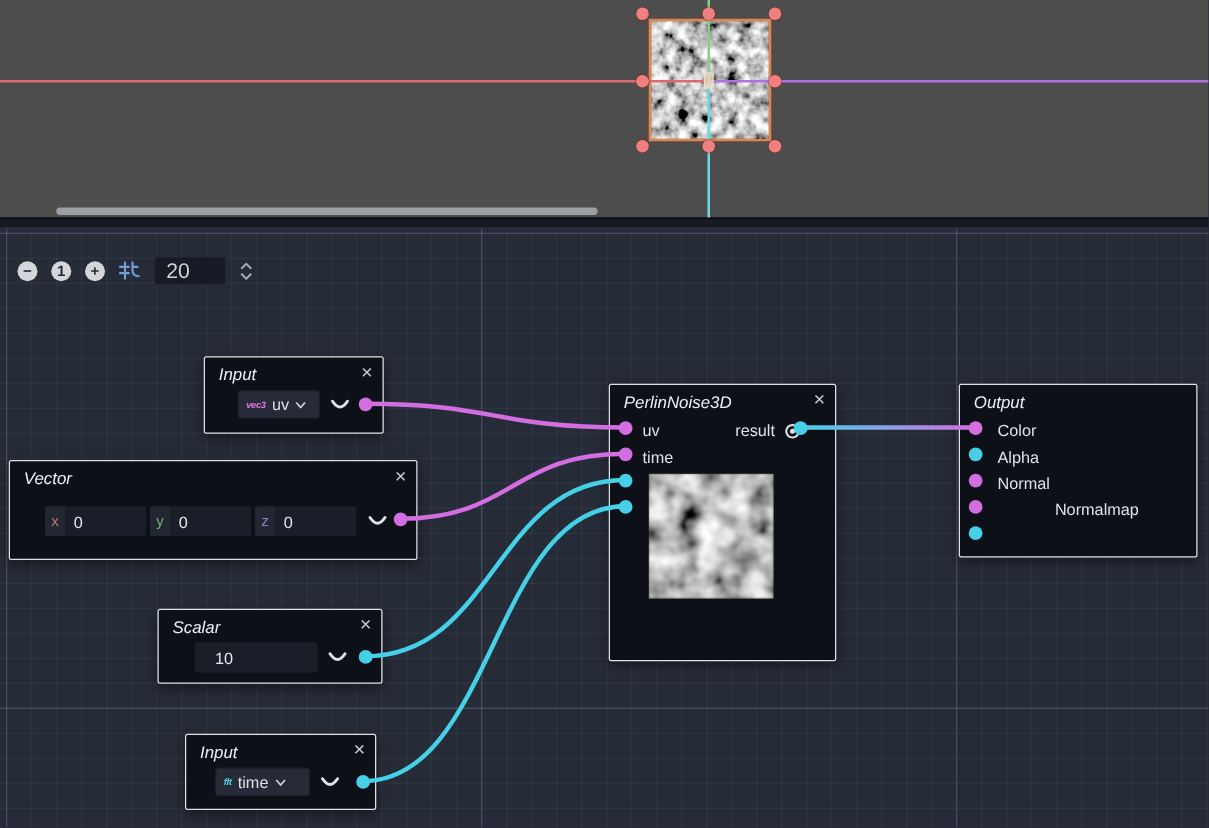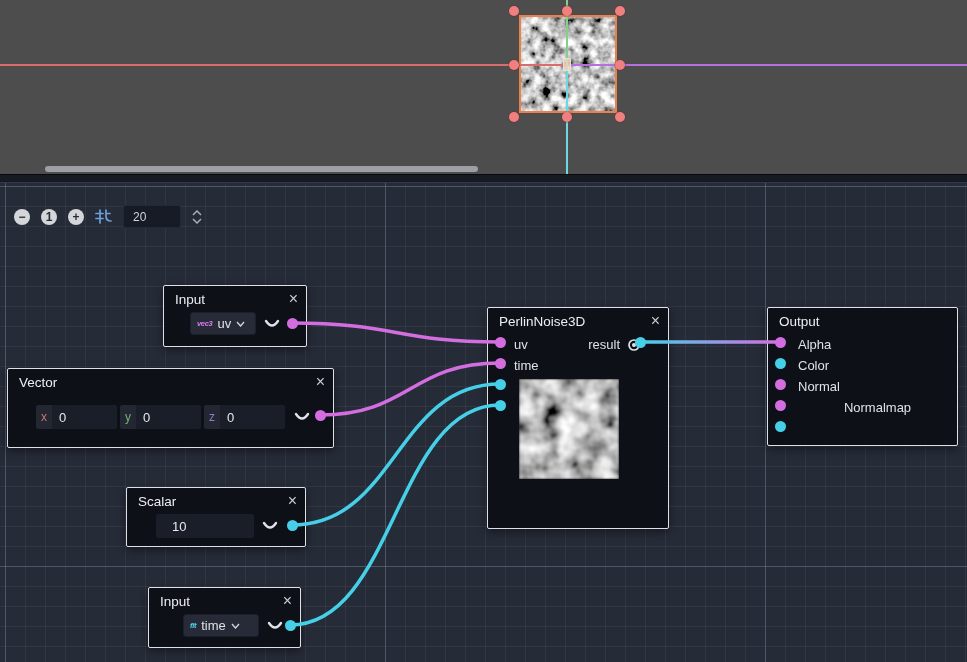--- a/index.html
+++ b/index.html
@@ -30,21 +30,21 @@
     background-image:
       linear-gradient(90deg, rgba(150,165,195,.28) 1px, transparent 1px),
       linear-gradient(0deg,  rgba(150,165,195,.28) 1px, transparent 1px),
       linear-gradient(90deg, rgba(255,255,255,.05) 1px, transparent 1px),
       linear-gradient(0deg,  rgba(255,255,255,.05) 1px, transparent 1px);
     background-size:380px 100%,100% 380px,20px 20px,20px 20px;
     background-position:5px 0,0 4px,5px 0,0 4px;}
 
   .gnode{position:absolute;background:rgba(12,14,20,.93);border:1.5px solid #dde1e6;border-radius:2px;
          box-shadow:0 3px 10px rgba(0,0,0,.45);z-index:1;color:#e8eaee;}
-  .ntitle{display:flex;align-items:center;height:26px;padding:0 8px 0 11px;font-size:13.5px;color:#eceef2;}
+  .ntitle{display:flex;align-items:center;height:26px;padding:0 8px 0 11px;font-size:13.5px;color:#eceef2;font-style:italic;}
   .nclose{margin-left:auto;font-size:16px;line-height:16px;color:#c9ccd2;cursor:default;}
   .nrow{display:flex;align-items:center;}
   .plabel{font-size:13px;color:#dfe2e6;}
 
   .dropdown{display:flex;align-items:center;height:23px;padding:0 6px;gap:5px;background:#262b37;
             border:1px solid #1b1f29;border-radius:3px;}
   .badge{font-size:7.5px;font-weight:bold;font-style:italic;letter-spacing:-.3px;}
   .badge.v{color:#e07ae8;}  .badge.s{color:#54d4ea;}
   .ddlabel{font-size:13px;color:#dde0e5;}
 
@@ -59,21 +59,21 @@
 
   #wires{position:absolute;left:0;top:0;z-index:2;pointer-events:none;}
   .wire{fill:none;stroke-width:3.5px;stroke-linecap:round;}
   .wv{stroke:#d36ee0;} .wc{stroke:#45d0e8;}
 
   
   #gtoolbar{position:absolute;left:14px;top:22px;display:flex;align-items:center;gap:11px;z-index:8;}
   .tb-btn{width:16px;height:16px;border-radius:50%;background:#d4d6da;color:#262b38;font-size:12px;
           font-weight:bold;display:flex;align-items:center;justify-content:center;line-height:1;}
   #snap-step-box{display:flex;align-items:center;width:58px;height:23px;background:#171b26;
-                 border:1px solid #242938;border-radius:3px;padding-left:9px;font-size:12px;color:#d0d3d9;}
+                 border:1px solid #242938;border-radius:3px;padding-left:9px;font-size:17px;color:#d0d3d9;}
   .updown{display:flex;flex-direction:column;gap:2px;}
 
   .previewbox{width:100px;height:100px;}
 </style>
 </head>
 <body>
 
 <div id="page">
 
   <div id="viewport">
@@ -171,21 +171,21 @@
             <path d="M2,2 Q8,11 14,2" stroke="#dfe3e8" stroke-width="2.4" fill="none" stroke-linecap="round"></path>
           </svg>
       </div>
     </div>
 
     <div class="gnode" style="left:148px;top:404px;width:153px;height:61px">
       <div class="ntitle">
         <span>Input</span>
         <span class="nclose">×</span>
       </div>
-      <div class="nrow" style="padding-left:34px;gap:8px;">
+      <div class="nrow" style="padding-left:23px;gap:8px;">
         <div class="dropdown" style="width:76px">
           <span class="badge s">flt</span>
           <span class="ddlabel">time</span>
           <svg width="9" height="6">
               <path d="M1,1 L4.5,5 L8,1" stroke="#cfd3d8" stroke-width="1.4" fill="none"></path>
             </svg>
         </div>
         <svg width="16" height="10">
             <path d="M2,2 Q8,11 14,2" stroke="#dfe3e8" stroke-width="2.4" fill="none" stroke-linecap="round"></path>
           </svg>
@@ -226,24 +226,24 @@
           <rect width="100" height="100" filter="url(#nsoft)"></rect>
         </svg>
       </div>
     </div>
 
     <div class="gnode" style="left:767px;top:124px;width:191px;height:139px">
       <div class="ntitle">
         <span>Output</span>
       </div>
       <div class="nrow" style="height:21px;padding-left:30px;">
+          <span class="plabel">Color</span>
+        </div>
+      <div class="nrow" style="height:21px;padding-left:30px;">
           <span class="plabel">Alpha</span>
-        </div>
-      <div class="nrow" style="height:21px;padding-left:30px;">
-          <span class="plabel">Color</span>
         </div>
       <div class="nrow" style="height:21px;padding-left:30px;">
           <span class="plabel">Normal</span>
         </div>
       <div class="nrow" style="height:21px;padding-left:30px;justify-content:center;">
           <span class="plabel">Normalmap</span>
         </div>
     </div>
 
     <svg id="wires" width="967" height="479">

